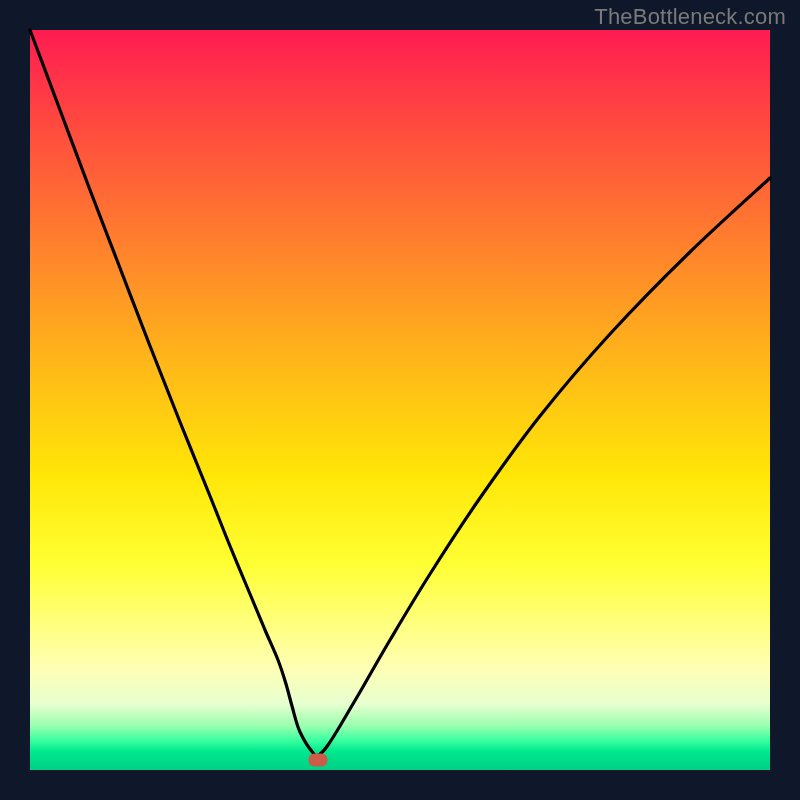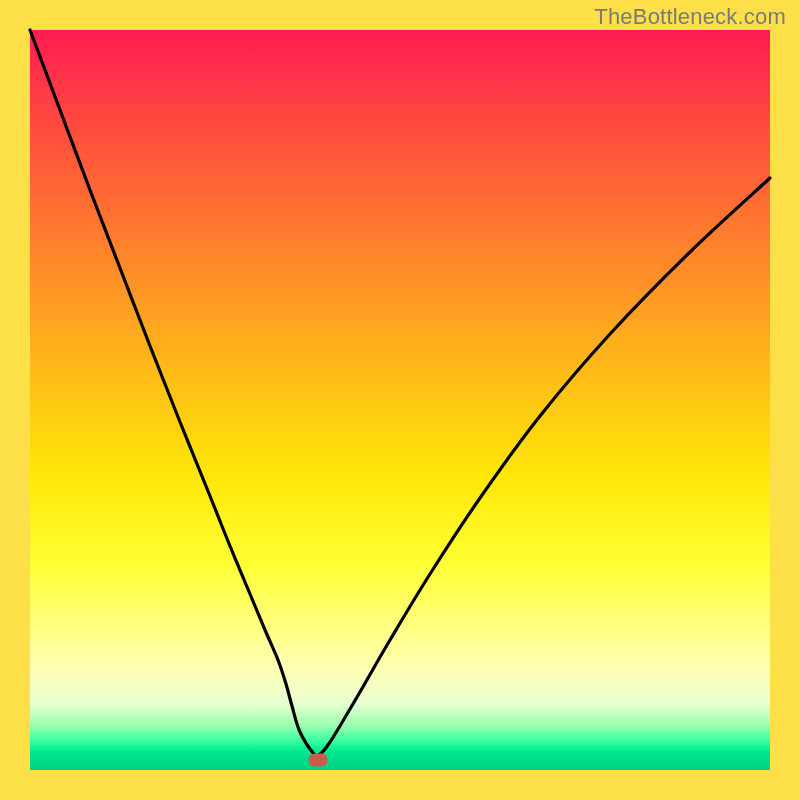--- a/index.html
+++ b/index.html
@@ -8,21 +8,21 @@
     width: 800px;
     height: 800px;
     background: #000;
     overflow: hidden;
     font-family: Arial, Helvetica, sans-serif;
   }
   .frame {
     position: relative;
     width: 800px;
     height: 800px;
-    background: #fde047;
+    background: #0f172a;
   }
   .watermark {
     position: absolute;
     top: 4px;
     right: 14px;
     color: #7a7a7a;
     font-size: 22px;
     font-weight: 400;
     letter-spacing: 0.2px;
     z-index: 10;

